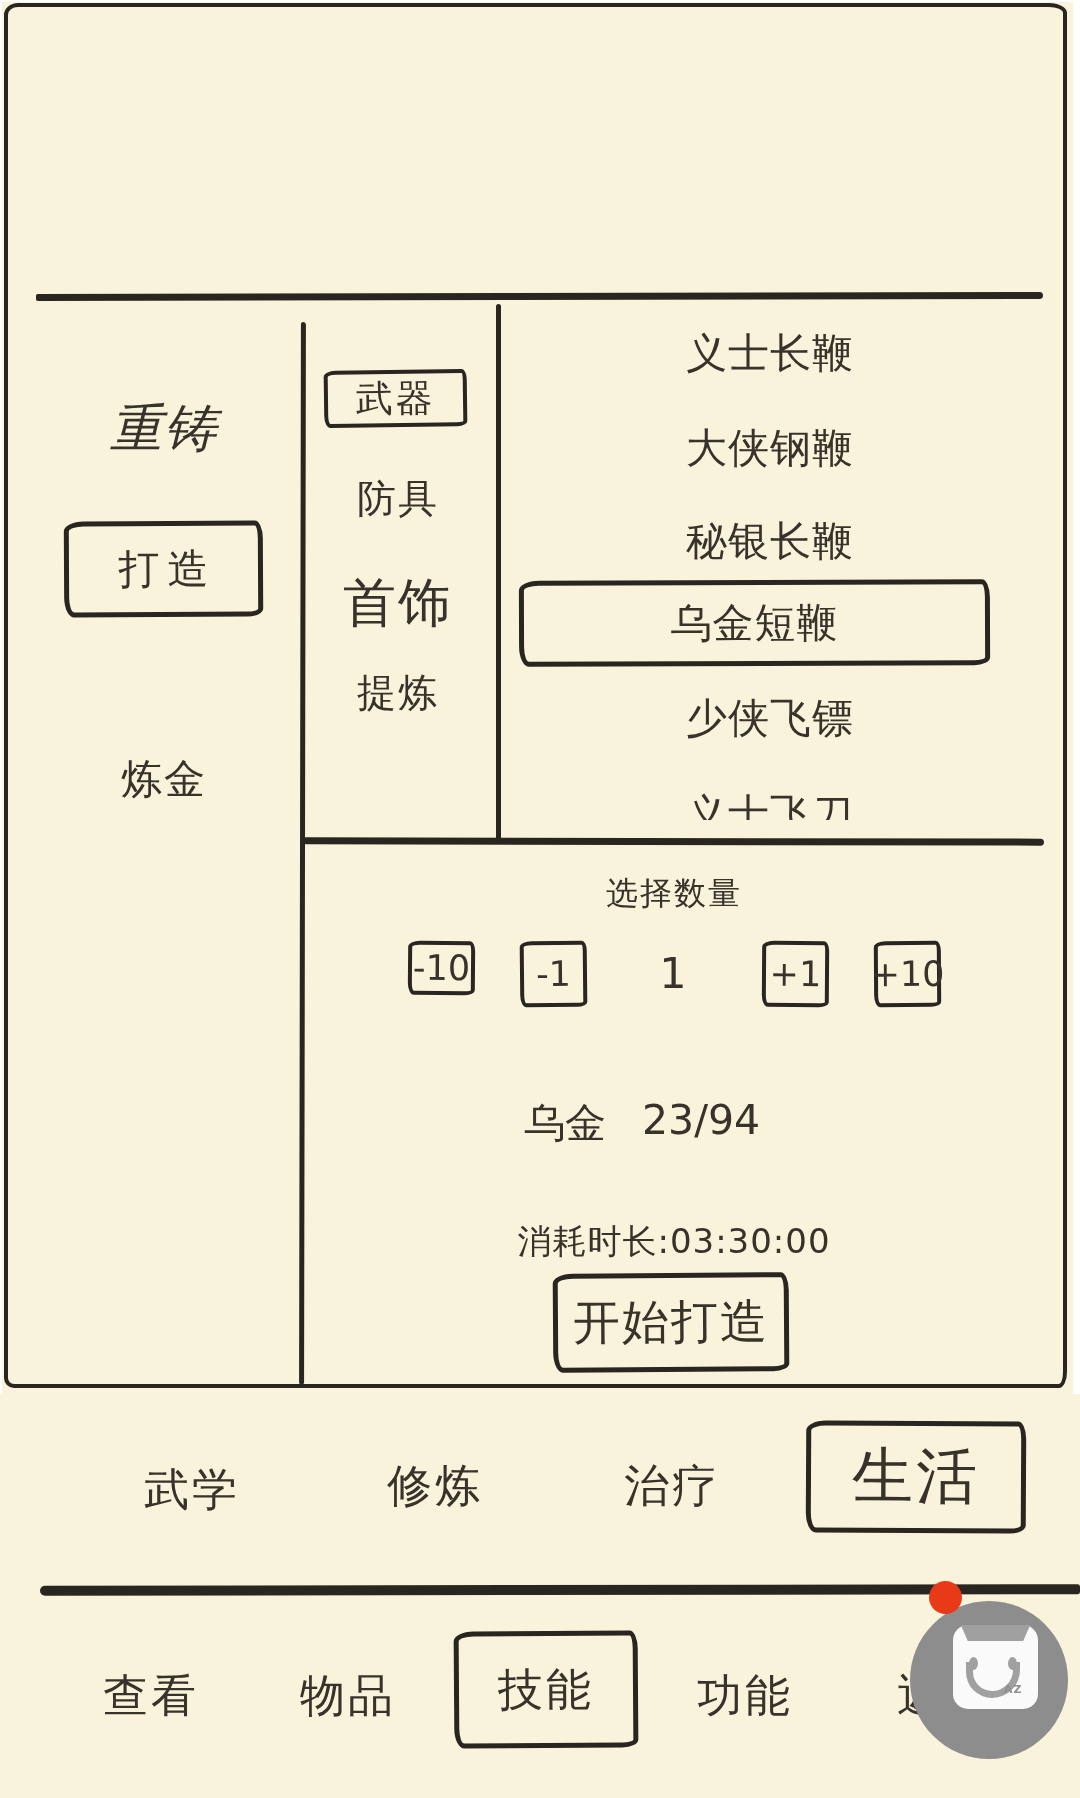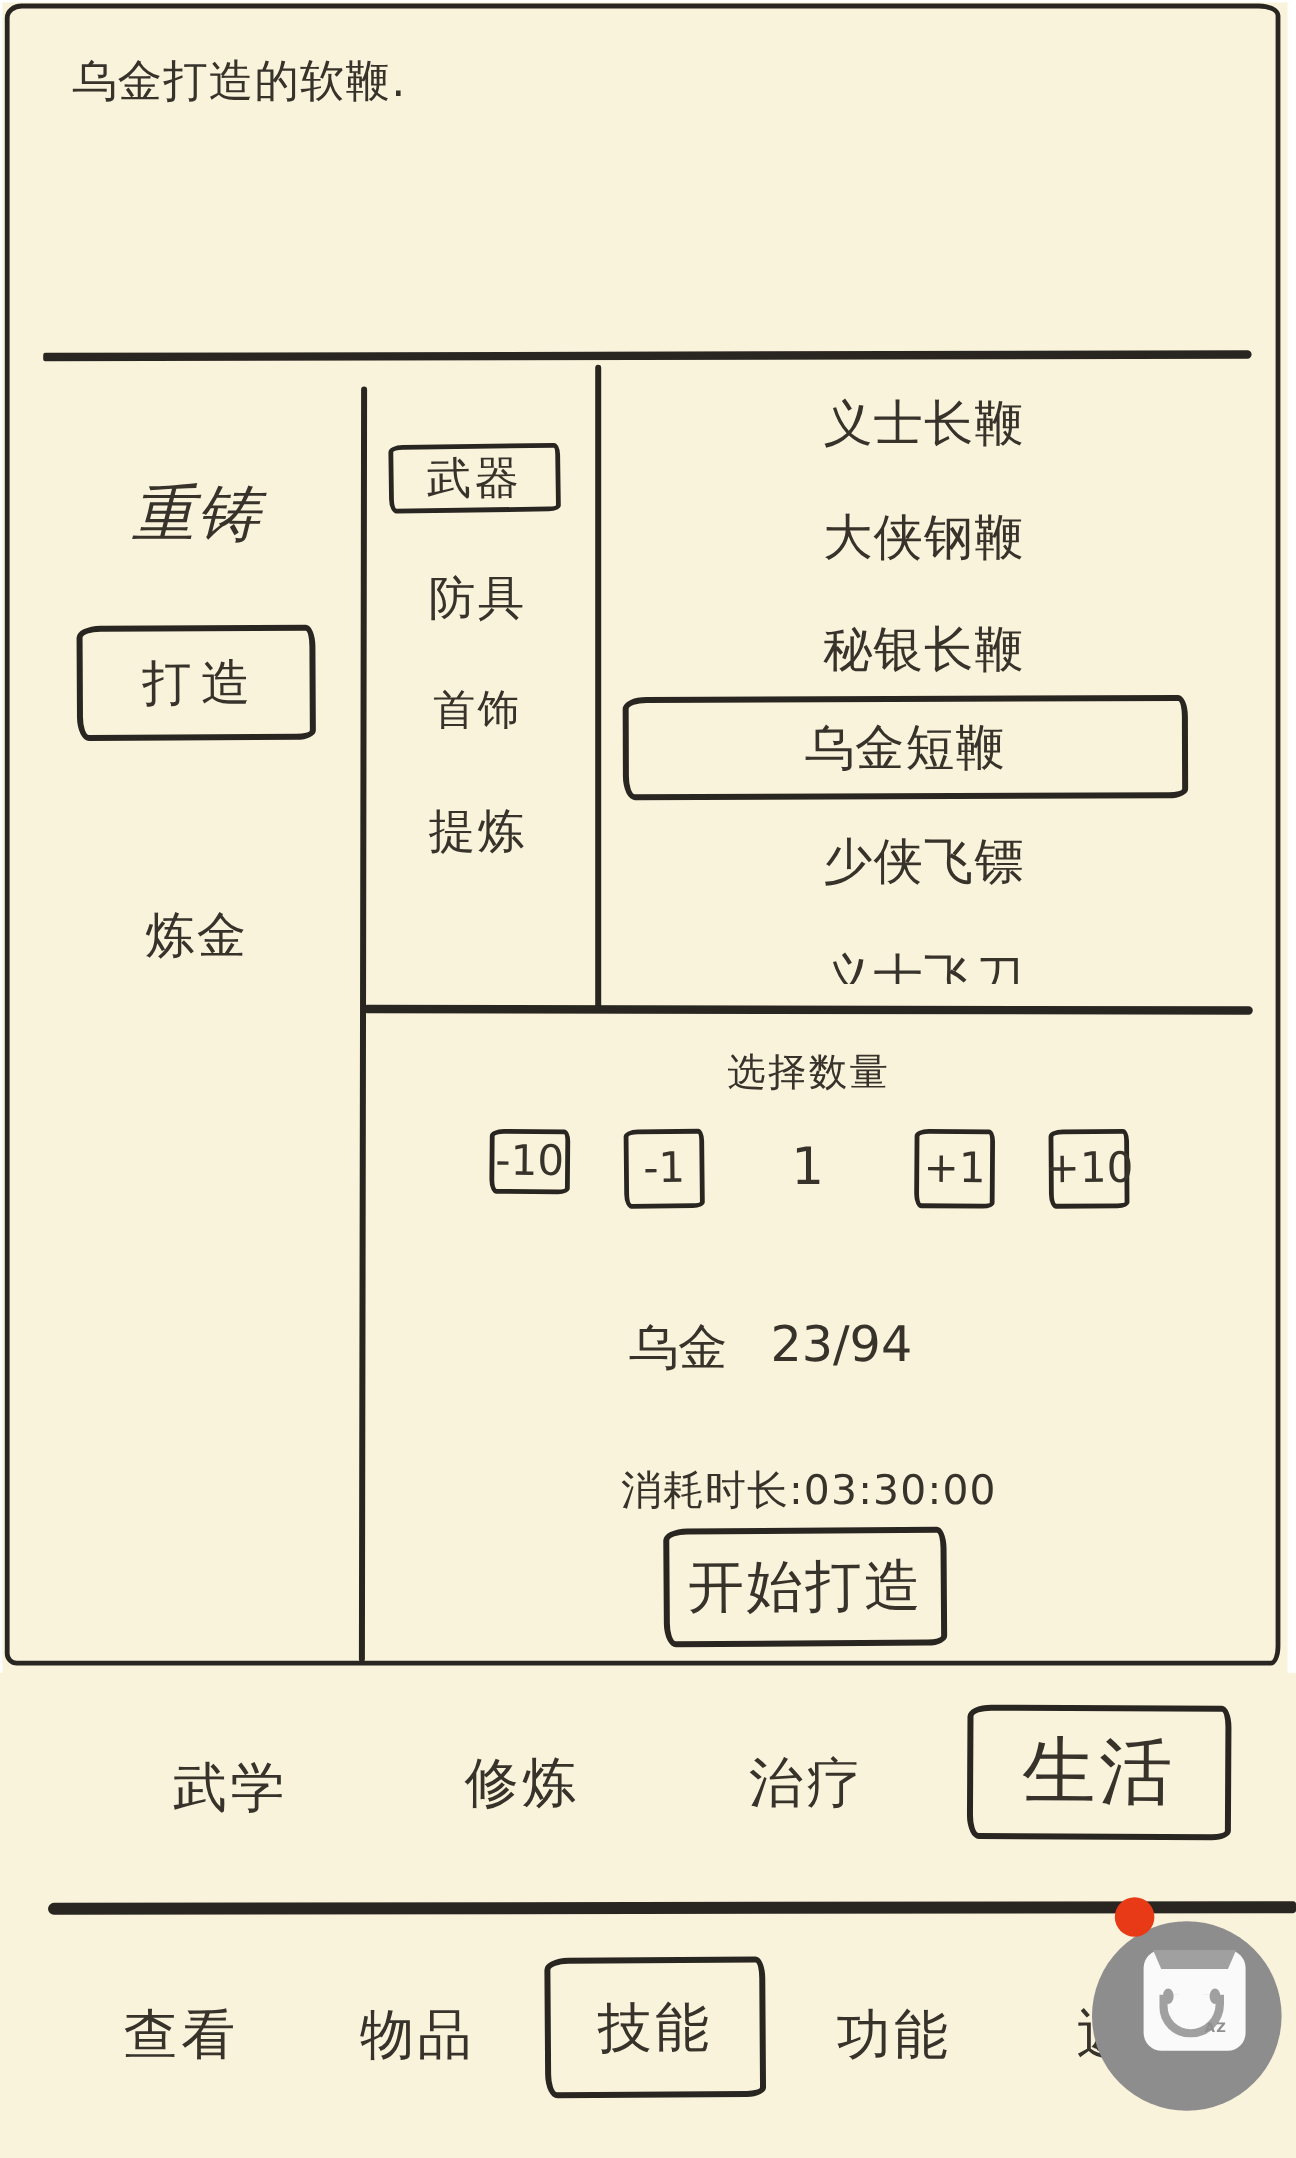--- a/index.html
+++ b/index.html
@@ -47,38 +47,37 @@
 </style>
 </head>
 <body>
 
 <div class="frame"></div>
 <div class="strip" style="left:0;top:0;width:1080px;height:2px;"></div>
 <div class="strip" style="left:0;top:0;width:2px;height:1394px;"></div>
 <div class="strip" style="left:1073px;top:0;width:7px;height:1394px;"></div>
 
 <div class="txt" style="left:60px;top:44px;font-size:37px;line-height:47px;letter-spacing:1px;">
-  <div>乌金打造的软鞭.</div>
 </div>
 
 <div class="hline" style="left:36px;top:293px;width:1007px;height:7px;transform:rotate(-0.12deg);"></div>
 
 <div class="txt c" style="left:74px;top:394px;width:180px;font-size:52px;font-style:italic;">重铸</div>
 <div class="hb" style="left:64px;top:521px;width:199px;height:96px;transform:rotate(-0.3deg);">
   <span style="font-size:41px;letter-spacing:8px;text-indent:8px;">打造</span>
 </div>
 <div class="txt c" style="left:74px;top:716px;width:180px;font-size:41px;margin-top:36px;">炼金</div>
 
 <div class="vline" style="left:300px;top:322px;width:5px;height:1063px;transform:rotate(0.1deg);"></div>
 
 <div class="hb thin" style="left:324px;top:370px;width:143px;height:57px;transform:rotate(-0.8deg);">
   <span style="font-size:37px;letter-spacing:3px;">武器</span>
 </div>
 <div class="txt c" style="left:326px;top:472px;width:144px;font-size:39px;">防具</div>
-<div class="txt c" style="left:326px;top:568px;width:144px;font-size:35px;">首饰</div>
+<div class="txt c" style="left:326px;top:568px;width:144px;font-size:53px;">首饰</div>
 <div class="txt c" style="left:326px;top:666px;width:144px;font-size:39px;">提炼</div>
 
 <div class="vline" style="left:496px;top:304px;width:5px;height:538px;"></div>
 
 <div class="txt c" style="left:500px;top:326px;width:540px;font-size:41px;letter-spacing:1px;">义士长鞭</div>
 <div class="txt c" style="left:500px;top:421px;width:540px;font-size:41px;letter-spacing:1px;">大侠钢鞭</div>
 <div class="txt c" style="left:500px;top:514px;width:540px;font-size:41px;letter-spacing:1px;">秘银长鞭</div>
 <div class="hb" style="left:519px;top:580px;width:471px;height:86px;transform:rotate(-0.2deg);">
   <span style="font-size:41px;letter-spacing:1px;">乌金短鞭</span>
 </div>

